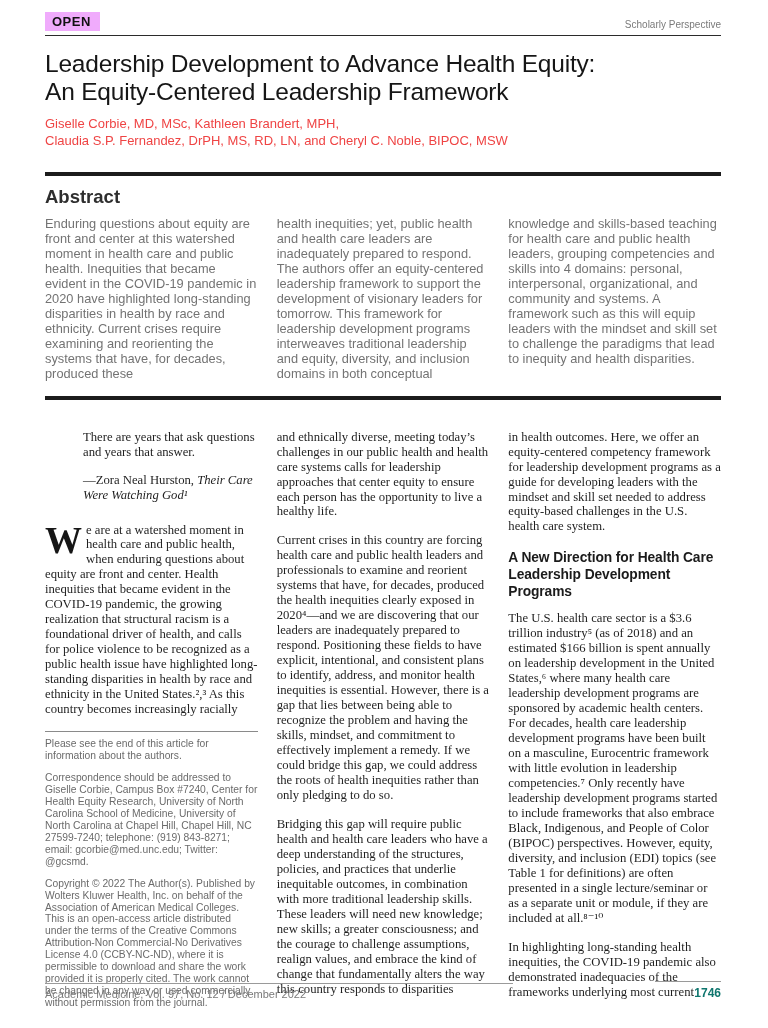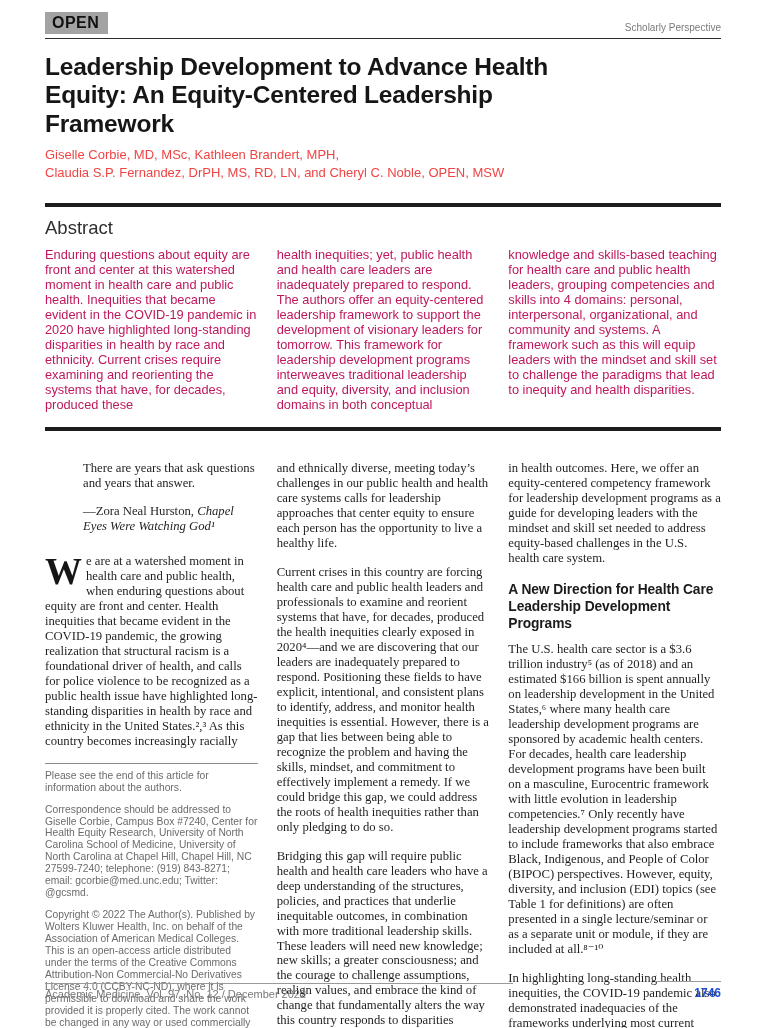--- a/index.html
+++ b/index.html
@@ -9,41 +9,41 @@
     background:#ffffff;
     box-sizing:border-box;
     padding:12px 47px 0 45px;
     font-family:"Liberation Sans","DejaVu Sans",sans-serif;
     color:#1a1a1a;
     overflow:hidden;
   }
   
   .hdr{display:flex;justify-content:space-between;align-items:flex-end;}
   .open-badge{
-    background:#a3a3a3;color:#111;
-    font-weight:bold;font-size:16px;letter-spacing:.5px;
+    background:#f0abfc;color:#111;
+    font-weight:bold;font-size:13px;letter-spacing:.5px;
     padding:2px 9px 2px 7px;
   }
   .hdr-cat{color:#7a7a7a;font-size:10px;padding-bottom:1px;}
   .hdr-rule{border:none;border-top:1.6px solid #2b2b2b;margin:4px 0 0 0;}
   
   .title{
-    font-size:24.5px;font-weight:bold;line-height:1.16;
+    font-size:24.5px;font-weight:normal;line-height:1.16;
     color:#161616;max-width:565px;margin-top:14px;
     letter-spacing:-.2px;
   }
   .authors{margin-top:8px;font-size:13px;line-height:1.35;color:#ef4444;}
   
   .thick-rule{border:none;border-top:4px solid #1c1c1c;margin:0;}
   .thick-rule.r1{margin-top:22px;}
   .thick-rule.r2{margin-top:14px;}
   
-  .abs-head{font-size:18.5px;font-weight:400;color:#2e2e2e;margin:10px 0 9px 0;}
+  .abs-head{font-size:18.5px;font-weight:700;color:#2e2e2e;margin:10px 0 9px 0;}
   .abs-cols{display:grid;grid-template-columns:repeat(3,1fr);column-gap:19px;}
-  .abs-cols p{margin:0;font-size:12.8px;line-height:1.17;color:#be185d;}
+  .abs-cols p{margin:0;font-size:12.8px;line-height:1.17;color:#737373;}
   
   .body-cols{
     display:grid;grid-template-columns:repeat(3,1fr);column-gap:19px;
     margin-top:30px;height:588px;
     font-family:"Liberation Serif","DejaVu Serif",serif;
     font-size:12.7px;line-height:1.18;color:#1f1f1f;
   }
   .body-cols p{margin:0 0 14px 0;}
   .epigraph{margin-left:38px;}
   .epigraph .quote{margin-bottom:13px;}
@@ -68,57 +68,57 @@
   .footer{
     position:absolute;left:45px;right:47px;bottom:28px;
     display:flex;justify-content:space-between;align-items:flex-end;
   }
   .foot-left{
     border-top:1px solid #9a9a9a;padding-top:4px;width:468px;
     font-size:11px;color:#7a7a7a;
   }
   .foot-right{
     border-top:1px solid #9a9a9a;padding-top:4px;width:66px;
-    text-align:right;font-size:12px;font-weight:bold;color:#1d4ed8;
+    text-align:right;font-size:12px;font-weight:bold;color:#0f766e;
   }
 </style>
 </head>
 <body>
 
 <div class="page">
 
   <div class="hdr">
     <span class="open-badge">OPEN</span>
     <span class="hdr-cat">Scholarly Perspective</span>
   </div>
   <hr class="hdr-rule">
 
   <div class="title">Leadership Development to Advance Health Equity: An Equity-Centered Leadership Framework</div>
   <div class="authors">
     <div>Giselle Corbie, MD, MSc, Kathleen Brandert, MPH,</div>
-    <div>Claudia S.P. Fernandez, DrPH, MS, RD, LN, and Cheryl C. Noble, OPEN, MSW</div>
+    <div>Claudia S.P. Fernandez, DrPH, MS, RD, LN, and Cheryl C. Noble, BIPOC, MSW</div>
   </div>
 
   <hr class="thick-rule r1">
 
   <div class="abs-head">Abstract</div>
   <div class="abs-cols">
     <p>Enduring questions about equity are front and center at this watershed moment in health care and public health. Inequities that became evident in the COVID-19 pandemic in 2020 have highlighted long-standing disparities in health by race and ethnicity. Current crises require examining and reorienting the systems that have, for decades, produced these</p>
     <p>health inequities; yet, public health and health care leaders are inadequately prepared to respond. The authors offer an equity-centered leadership framework to support the development of visionary leaders for tomorrow. This framework for leadership development programs interweaves traditional leadership and equity, diversity, and inclusion domains in both conceptual</p>
     <p>knowledge and skills-based teaching for health care and public health leaders, grouping competencies and skills into 4 domains: personal, interpersonal, organizational, and community and systems. A framework such as this will equip leaders with the mindset and skill set to challenge the paradigms that lead to inequity and health disparities.</p>
   </div>
 
   <hr class="thick-rule r2">
 
   <div class="body-cols">
 
     <div>
       <div class="epigraph">
         <div class="quote">There are years that ask questions and years that answer.</div>
-        <div class="attrib"><span>—Zora Neal Hurston, </span><em>Chapel Eyes Were Watching God¹</em></div>
+        <div class="attrib"><span>—Zora Neal Hurston, </span><em>Their Care Were Watching God¹</em></div>
       </div>
       <p><span class="dropcap">W</span><span>e are at a watershed moment in health care and public health, when enduring questions about equity are front and center. Health inequities that became evident in the COVID-19 pandemic, the growing realization that structural racism is a foundational driver of health, and calls for police violence to be recognized as a public health issue have highlighted long-standing disparities in health by race and ethnicity in the United States.²,³ As this country becomes increasingly racially</span></p>
       <div class="fn-block">
         <p>Please see the end of this article for information about the authors.</p>
         <p>Correspondence should be addressed to Giselle Corbie, Campus Box #7240, Center for Health Equity Research, University of North Carolina School of Medicine, University of North Carolina at Chapel Hill, Chapel Hill, NC 27599-7240; telephone: (919) 843-8271; email: gcorbie@med.unc.edu; Twitter: @gcsmd.</p>
         <p>Copyright © 2022 The Author(s). Published by Wolters Kluwer Health, Inc. on behalf of the Association of American Medical Colleges. This is an open-access article distributed under the terms of the Creative Commons Attribution-Non Commercial-No Derivatives License 4.0 (CCBY-NC-ND), where it is permissible to download and share the work provided it is properly cited. The work cannot be changed in any way or used commercially without permission from the journal.</p>
       </div>
 
     </div>
 

